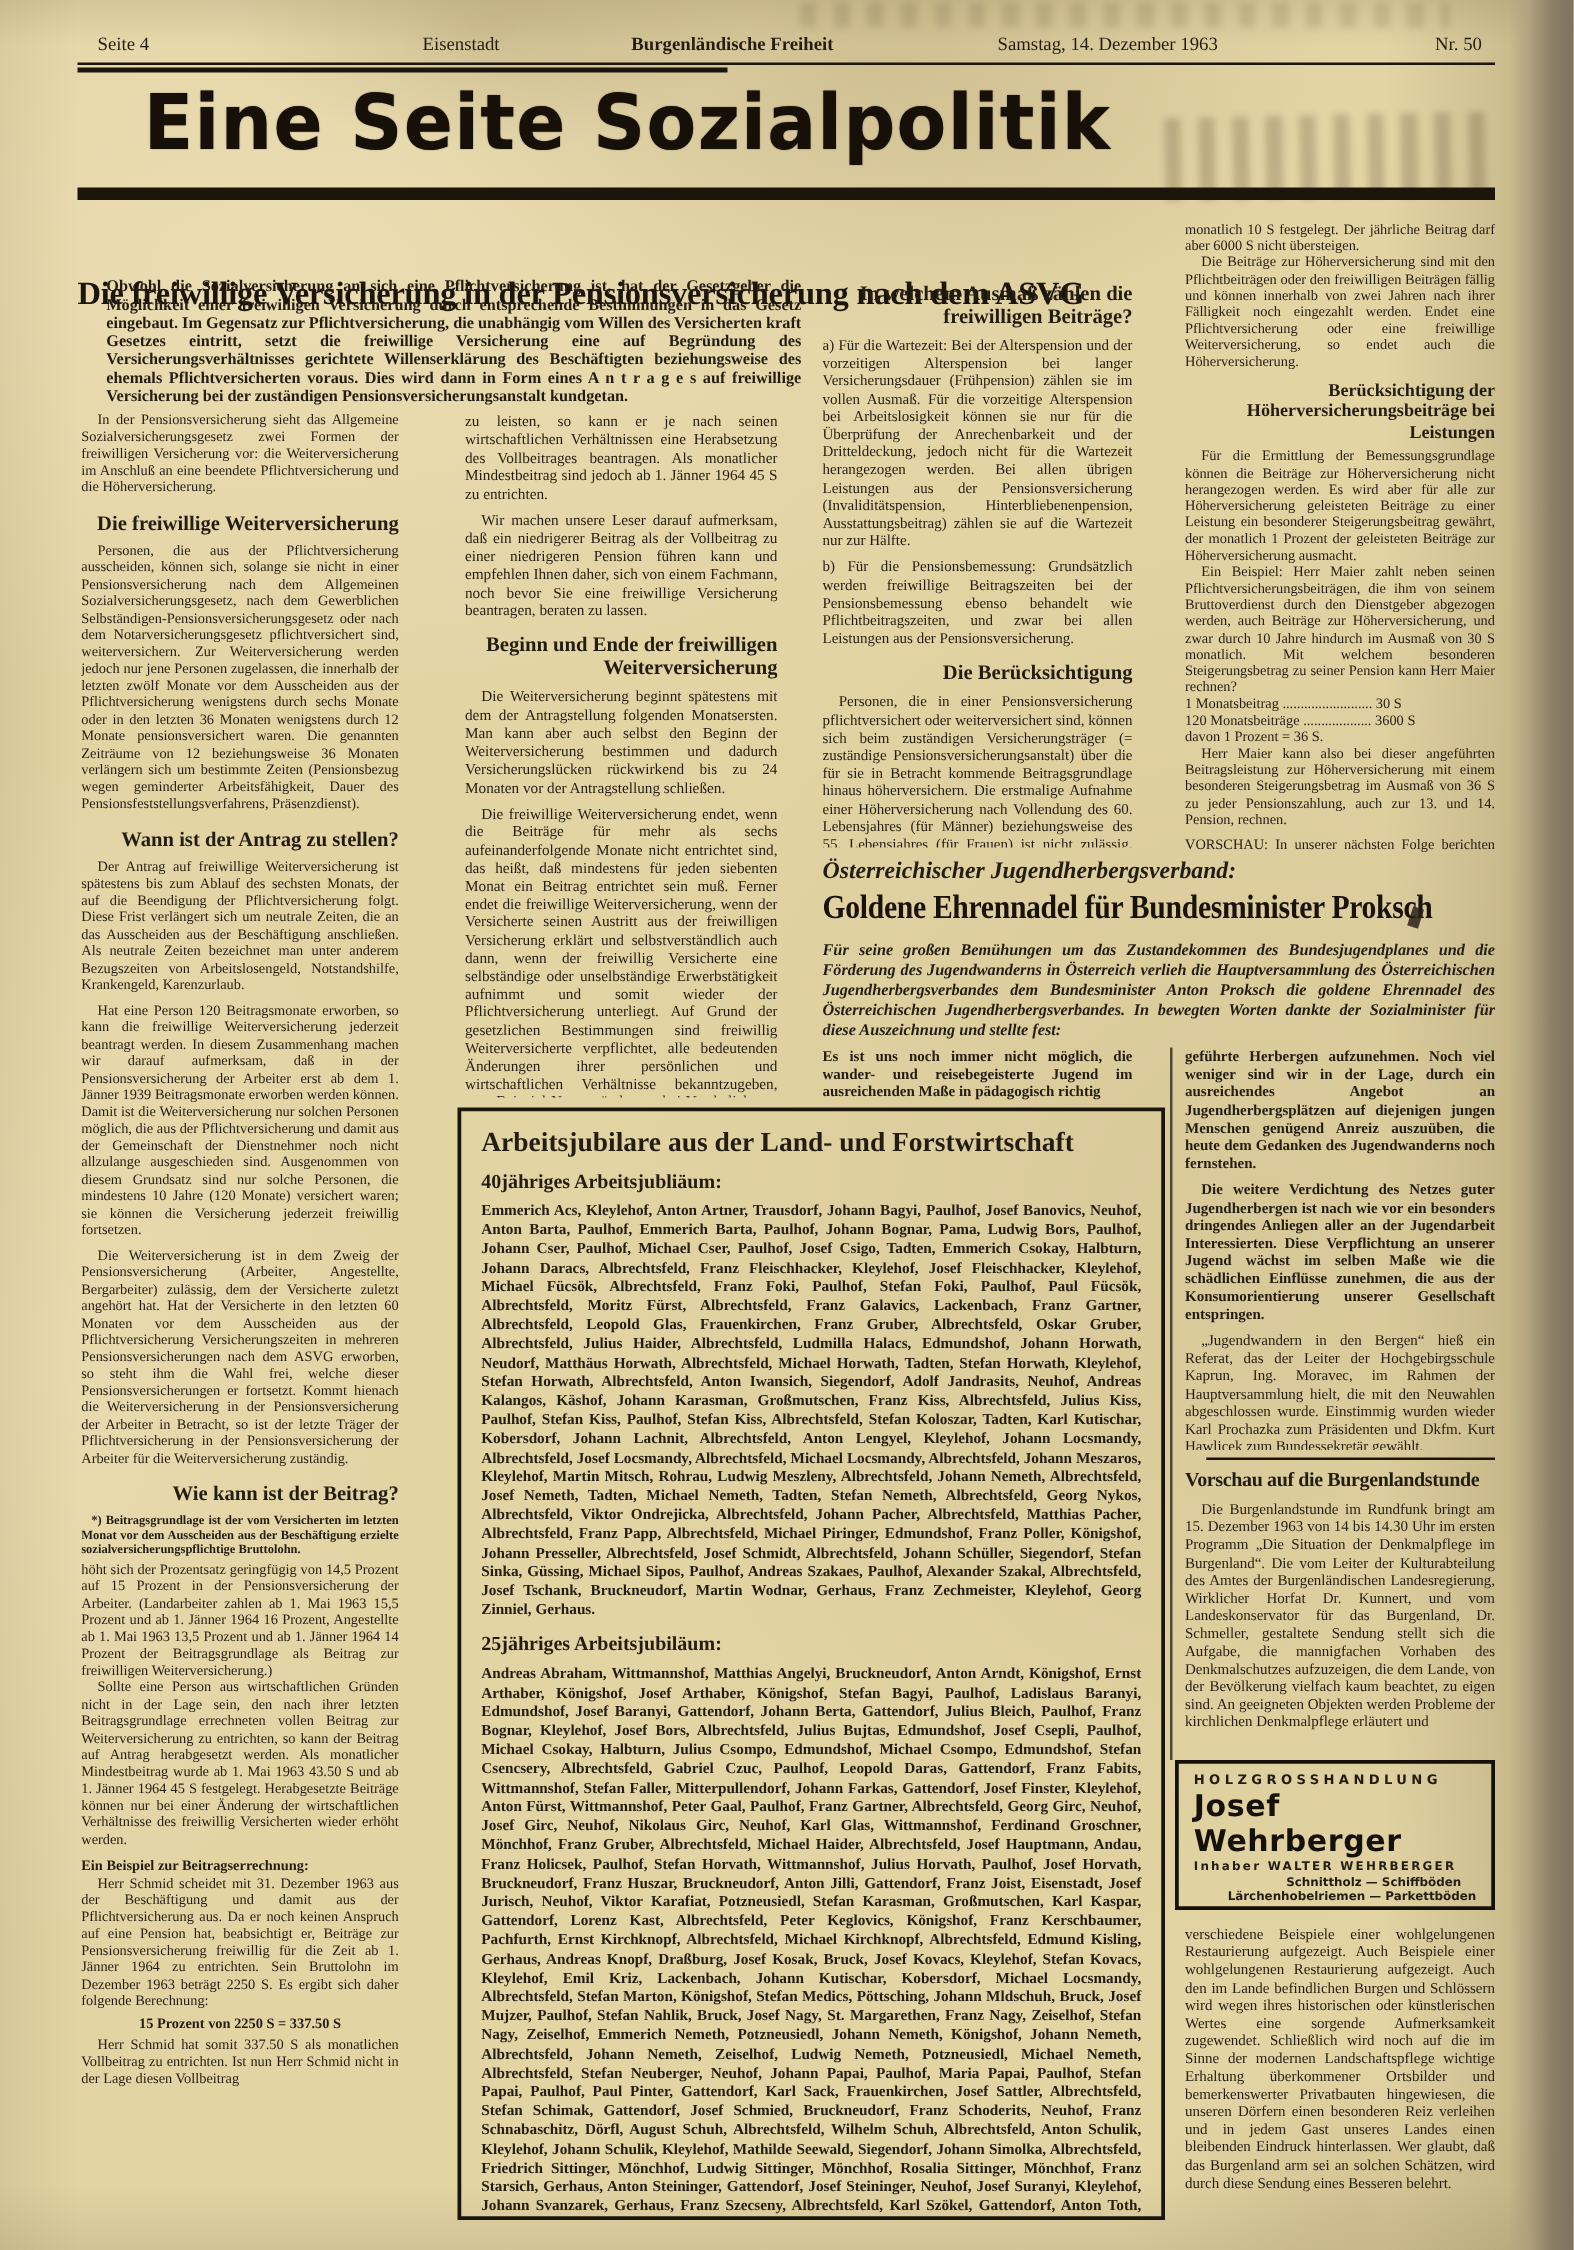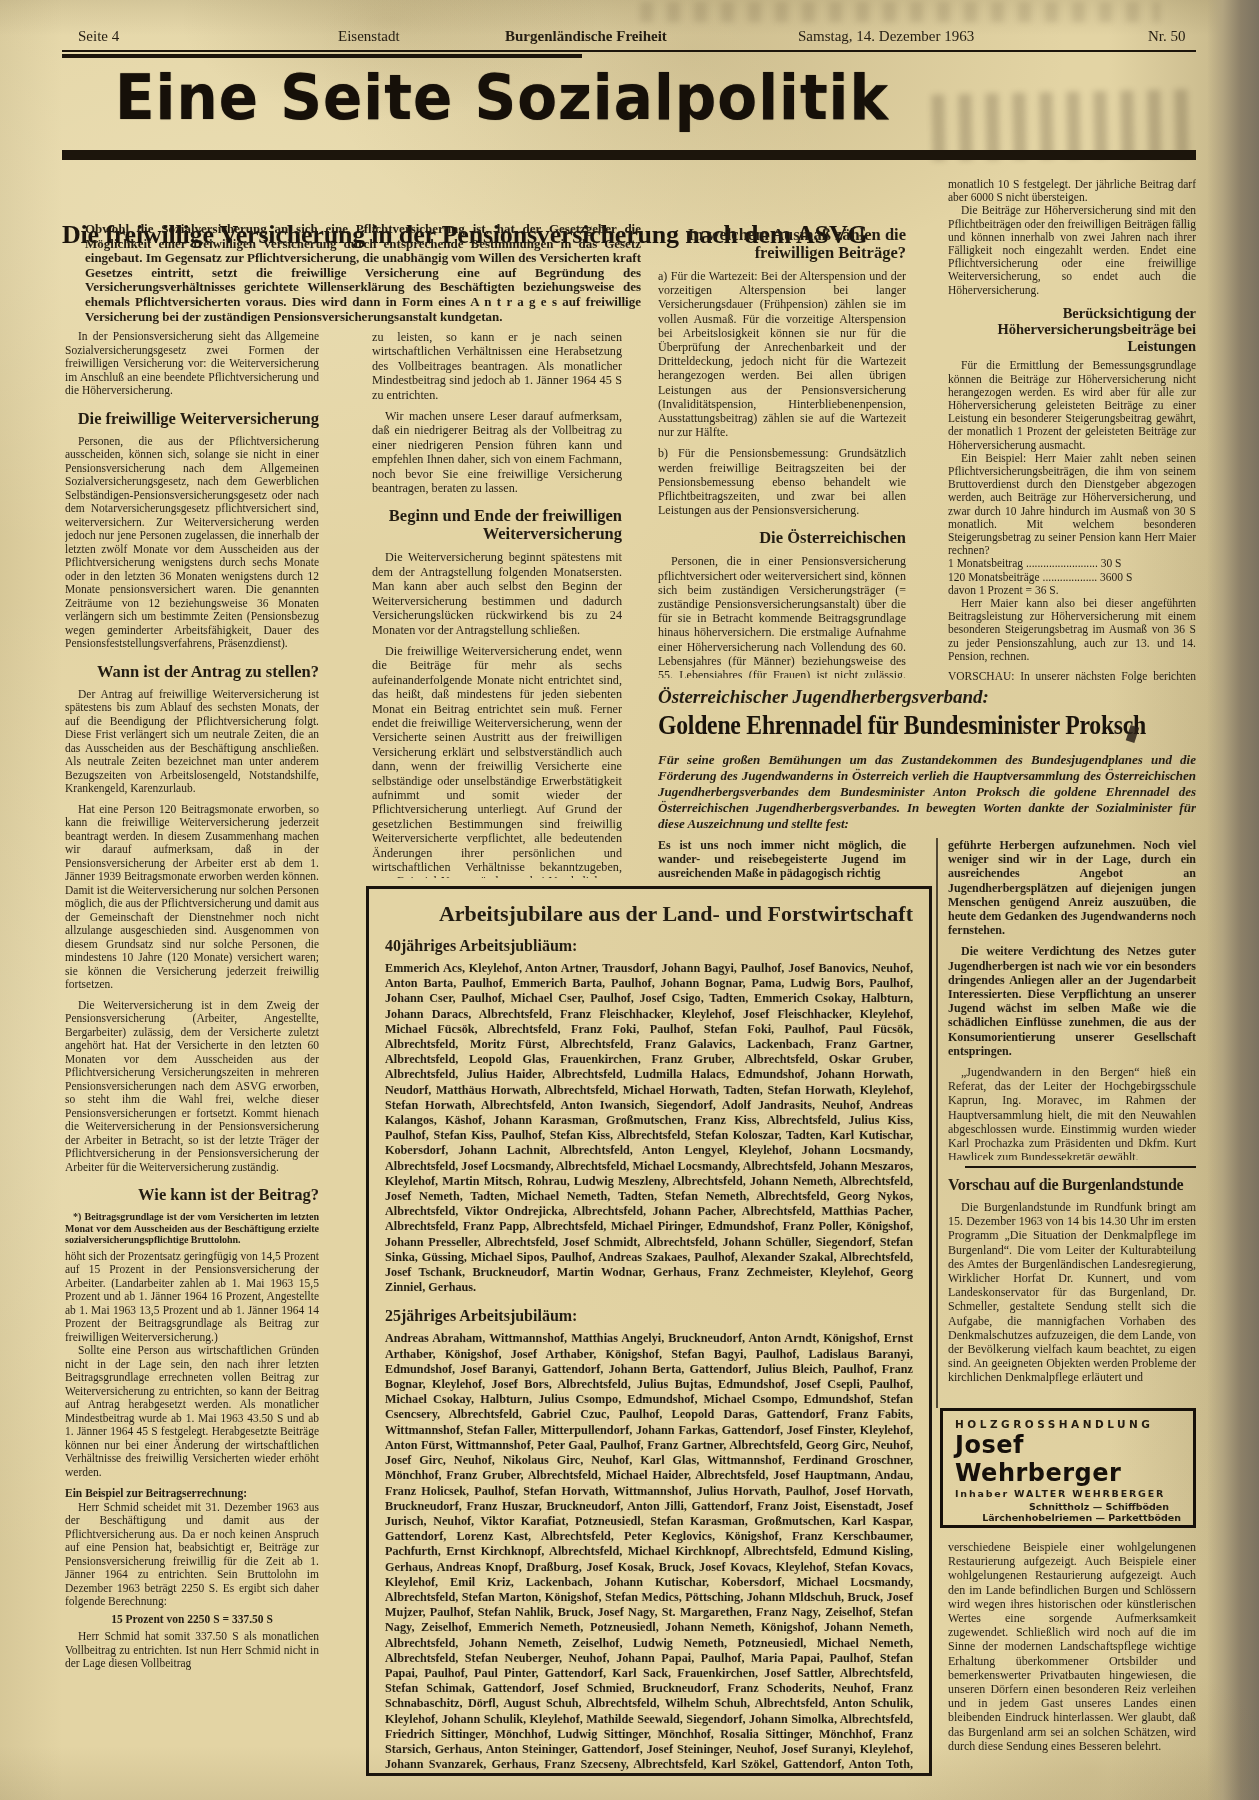--- a/index.html
+++ b/index.html
@@ -43,21 +43,21 @@
   .sub{font-weight:bold;text-indent:0;margin-top:8px;}
   .note{font-size:10px;line-height:11.5px;margin:4px 0;text-indent:8px;font-weight:bold;}
   .center{text-align:center;text-indent:0;margin:4px 0;font-weight:bold;}
   .kicker{position:absolute;font-style:italic;font-weight:bold;font-size:19px;}
   .headline2{position:absolute;font-weight:bold;font-size:27px;letter-spacing:-0.3px;
     white-space:nowrap;transform:scaleX(0.88);transform-origin:left;color:#1a130b;}
   .lead2{position:absolute;font-weight:bold;font-size:13px;line-height:16px;
     text-align:justify;hyphens:auto;overflow:hidden;font-style:italic;}
   .jubibox{position:absolute;border:3px solid #1b150e;padding:8px 16px 6px 16px;
     overflow:hidden;box-sizing:border-box;}
-  .jubi-title{font-weight:bold;font-size:22px;text-align:right;margin:4px 0 10px 0;}
+  .jubi-title{font-weight:bold;font-size:22px;text-align:left;margin:4px 0 10px 0;}
   .jubi-sub{font-weight:bold;font-size:16px;text-align:left;margin:6px 0 6px 0;}
   .jubi-names{font-weight:bold;font-size:12.2px;line-height:15.2px;text-align:justify;hyphens:auto;}
   .vr{position:absolute;width:2px;background:rgba(35,27,18,0.75);}
   .vorschau-title{position:absolute;font-weight:bold;font-size:16px;white-space:nowrap;letter-spacing:-0.3px;}
   .adbox{position:absolute;border:3px solid #16100a;box-sizing:border-box;
     padding:7px 10px 5px 12px;font-family:"DejaVu Sans", sans-serif;overflow:hidden;}
   .ad-l1{font-size:10.5px;font-weight:bold;letter-spacing:3.5px;color:#241c10;}
   .ad-name{font-size:24px;font-weight:bold;letter-spacing:0.5px;margin-top:1px;color:#16100a;}
   .ad-owner{font-size:9.5px;font-weight:bold;letter-spacing:1.8px;margin-top:1px;}
   .ad-p{font-size:9.5px;font-weight:bold;text-align:right;margin-top:2px;padding-right:14px;}
@@ -116,21 +116,21 @@
       <div class="blk p0">zu leisten, so kann er je nach seinen wirtschaftlichen Verhältnissen eine Herabsetzung des Vollbeitrages beantragen. Als monatlicher Mindestbeitrag sind jedoch ab 1. Jänner 1964 45 S zu entrichten.</div>
       <div class="blk p gap">Wir machen unsere Leser darauf aufmerksam, daß ein niedrigerer Beitrag als der Vollbeitrag zu einer niedrigeren Pension führen kann und empfehlen Ihnen daher, sich von einem Fachmann, noch bevor Sie eine freiwillige Versicherung beantragen, beraten zu lassen.</div>
       <div class="blk h2">Beginn und Ende der freiwilligen Weiterversicherung</div>
       <div class="blk p">Die Weiterversicherung beginnt spätestens mit dem der Antragstellung folgenden Monatsersten. Man kann aber auch selbst den Beginn der Weiterversicherung bestimmen und dadurch Versicherungslücken rückwirkend bis zu 24 Monaten vor der Antragstellung schließen.</div>
       <div class="blk p gap">Die freiwillige Weiterversicherung endet, wenn die Beiträge für mehr als sechs aufeinanderfolgende Monate nicht entrichtet sind, das heißt, daß mindestens für jeden siebenten Monat ein Beitrag entrichtet sein muß. Ferner endet die freiwillige Weiterversicherung, wenn der Versicherte seinen Austritt aus der freiwilligen Versicherung erklärt und selbstverständlich auch dann, wenn der freiwillig Versicherte eine selbständige oder unselbständige Erwerbstätigkeit aufnimmt und somit wieder der Pflichtversicherung unterliegt. Auf Grund der gesetzlichen Bestimmungen sind freiwillig Weiterversicherte verpflichtet, alle bedeutenden Änderungen ihrer persönlichen und wirtschaftlichen Verhältnisse bekanntzugeben, zum Beispiel Namensänderung bei Verehelichung, Adreßänderung, Aufnahme einer versicherungspflichtigen Erwerbstätigkeit.</div>
     </div>
   <div class="col c3" style="left:658px;top:214px;width:248px;height:464px;">
       <div class="blk h2">In welchem Ausmaß zählen die freiwilligen Beiträge?</div>
       <div class="blk p0">a) Für die Wartezeit: Bei der Alterspension und der vorzeitigen Alterspension bei langer Versicherungsdauer (Frühpension) zählen sie im vollen Ausmaß. Für die vorzeitige Alterspension bei Arbeitslosigkeit können sie nur für die Überprüfung der Anrechenbarkeit und der Dritteldeckung, jedoch nicht für die Wartezeit herangezogen werden. Bei allen übrigen Leistungen aus der Pensionsversicherung (Invaliditätspension, Hinterbliebenenpension, Ausstattungsbeitrag) zählen sie auf die Wartezeit nur zur Hälfte.</div>
       <div class="blk p0 gap">b) Für die Pensionsbemessung: Grundsätzlich werden freiwillige Beitragszeiten bei der Pensionsbemessung ebenso behandelt wie Pflichtbeitragszeiten, und zwar bei allen Leistungen aus der Pensionsversicherung.</div>
-      <div class="blk h2">Die Österreichischen</div>
+      <div class="blk h2">Die Berücksichtigung</div>
       <div class="blk p">Personen, die in einer Pensionsversicherung pflichtversichert oder weiterversichert sind, können sich beim zuständigen Versicherungsträger (= zuständige Pensionsversicherungsanstalt) über die für sie in Betracht kommende Beitragsgrundlage hinaus höherversichern. Die erstmalige Aufnahme einer Höherversicherung nach Vollendung des 60. Lebensjahres (für Männer) beziehungsweise des 55. Lebensjahres (für Frauen) ist nicht zulässig. Die Höhe der Beiträge können vom Versicherten selbst festgelegt werden. Der Mindestbeitrag ist mit</div>
     </div>
   <div class="col c4" style="left:948px;top:178px;width:248px;height:506px;">
       <div class="blk p0">monatlich 10 S festgelegt. Der jährliche Beitrag darf aber 6000 S nicht übersteigen.</div>
       <div class="blk p">Die Beiträge zur Höherversicherung sind mit den Pflichtbeiträgen oder den freiwilligen Beiträgen fällig und können innerhalb von zwei Jahren nach ihrer Fälligkeit noch eingezahlt werden. Endet eine Pflichtversicherung oder eine freiwillige Weiterversicherung, so endet auch die Höherversicherung.</div>
       <div class="blk h2">Berücksichtigung der Höherversicherungsbeiträge bei Leistungen</div>
       <div class="blk p">Für die Ermittlung der Bemessungsgrundlage können die Beiträge zur Höherversicherung nicht herangezogen werden. Es wird aber für alle zur Höherversicherung geleisteten Beiträge zu einer Leistung ein besonderer Steigerungsbeitrag gewährt, der monatlich 1 Prozent der geleisteten Beiträge zur Höherversicherung ausmacht.</div>
       <div class="blk p">Ein Beispiel: Herr Maier zahlt neben seinen Pflichtversicherungsbeiträgen, die ihm von seinem Bruttoverdienst durch den Dienstgeber abgezogen werden, auch Beiträge zur Höherversicherung, und zwar durch 10 Jahre hindurch im Ausmaß von 30 S monatlich. Mit welchem besonderen Steigerungsbetrag zu seiner Pension kann Herr Maier rechnen?</div>
       <div class="blk p0">1 Monatsbeitrag ......................... 30 S</div>
       <div class="blk p0">120 Monatsbeiträge ................... 3600 S</div>

